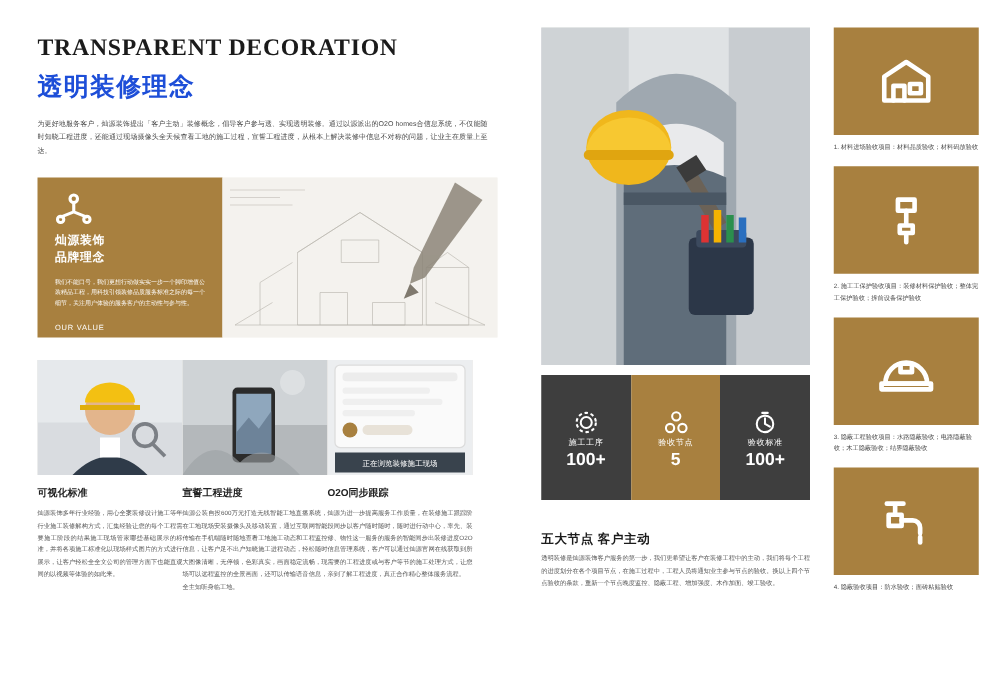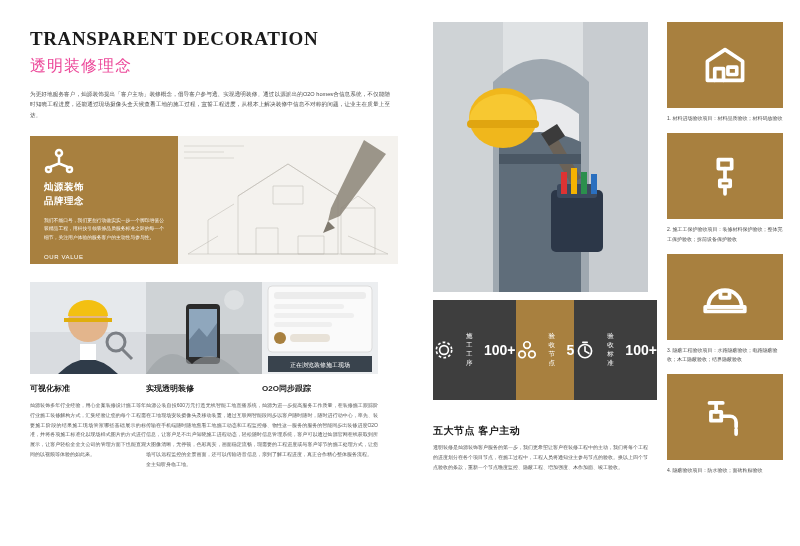--- a/index.html
+++ b/index.html
@@ -13,21 +13,21 @@
   .page { position:relative; width:800px; height:546px; background:#fff; }
 
   
   .left { position:absolute; left:0; top:0; width:415px; height:546px; padding:28px 22px 18px 30px; }
 
   .title-en {
     font-size:19px; font-weight:bold; letter-spacing:0.6px;
     color:#1b1b1b; font-family:"Liberation Serif", serif;
   }
   .title-cn {
-    font-size:16px; font-weight:normal; color:#ec4899; margin-top:6px;
+    font-size:20px; font-weight:bold; color:#1d4ed8; margin-top:6px;
     letter-spacing:1px;
   }
   .intro {
     margin-top:12px; font-size:5.6px; line-height:1.85; color:#4a4a4a;
     width:360px; text-align:justify;
   }
 
   
   .band { position:relative; margin-top:16px; height:128px; width:365px; }
   .band-box {
@@ -51,21 +51,21 @@
   .card-text { font-size:5px; line-height:1.95; color:#555; margin-top:7px; text-align:justify; }
 
   
   .right { position:absolute; left:415px; top:0; width:385px; height:546px; }
 
   .hero { position:absolute; left:18px; top:22px; width:215px; height:270px; overflow:hidden; background:#cfd2d4;}
   .stats {
     position:absolute; left:18px; top:300px; width:215px; height:100px;
     display:flex;
   }
-  .stat { flex:1; display:flex; flex-direction:row; align-items:center; justify-content:center; gap:11px;text-align:right; }
+  .stat { flex:1; display:flex; flex-direction:column; align-items:center; justify-content:center; gap:0;text-align:right; }
   .stat.dark { background:#3e3e3e; color:#fff; }
   .stat.gold { background:#a8803f; color:#fff; }
   .stat-ico { height:24px; display:flex; align-items:center; }
   .stat-label { font-size:6.5px; letter-spacing:.5px; }
   .stat-value { font-size:14px; font-weight:bold; }
 
   .right-head { position:absolute; left:18px; top:424px; width:215px; font-size:10px; font-weight:bold; color:#1c1c1c; letter-spacing:.5px;}
   .right-body { position:absolute; left:18px; top:442px; width:215px; font-size:5px; line-height:2; color:#555; text-align:justify;}
 
   .steps { position:absolute; left:252px; top:22px; width:116px; }
@@ -152,21 +152,21 @@
           <svg width="116" height="92" viewBox="0 0 116 92">
             <rect width="116" height="92" fill="#cfd3d6"></rect>
             <rect x="0" y="52" width="116" height="40" fill="#b4b8bb"></rect>
             <rect x="40" y="22" width="34" height="60" rx="4" fill="#2b2b2b"></rect>
             <rect x="43" y="27" width="28" height="48" fill="#8fa7bd"></rect>
             <path d="M43 58 l10 -12 l8 9 l10 -14 v34 h-28z" fill="#6d8399"></path>
             <path d="M0 92 q22 -34 46 -10 q20 -20 48 10z" fill="#9ba0a3" opacity="0.6"></path>
             <circle cx="88" cy="18" r="10" fill="#e2e5e7" opacity="0.7"></circle>
           </svg>
         </div>
-        <div class="card-title">实现透明装修</div>
+        <div class="card-title">宣誓工程进度</div>
         <div class="card-text">灿源公装自投600万元打造无线智能工地直播系统，在工地现场安装摄像头及移动装置，通过互联网智能传输在手机端随时随地查看工地施工动态和工程监控信息，让客户足不出户知晓施工进程动态，轻松随时大图像清晰，无停顿，色彩真实，画面稳定流畅，现场可以远程监控的全景画面，还可以传输语音信息，全主知听身临工地。</div>
       </div>
 
       <div class="card">
         <div class="card-img">
           <svg width="116" height="92" viewBox="0 0 116 92">
             <rect width="116" height="92" fill="#eceef0"></rect>
             <rect x="6" y="4" width="104" height="66" rx="4" fill="#fafafa" stroke="#dcdcdc"></rect>
             <rect x="12" y="10" width="92" height="7" rx="3" fill="#ececec"></rect>
             <rect x="12" y="22" width="70" height="5" rx="2.5" fill="#efefef"></rect>

